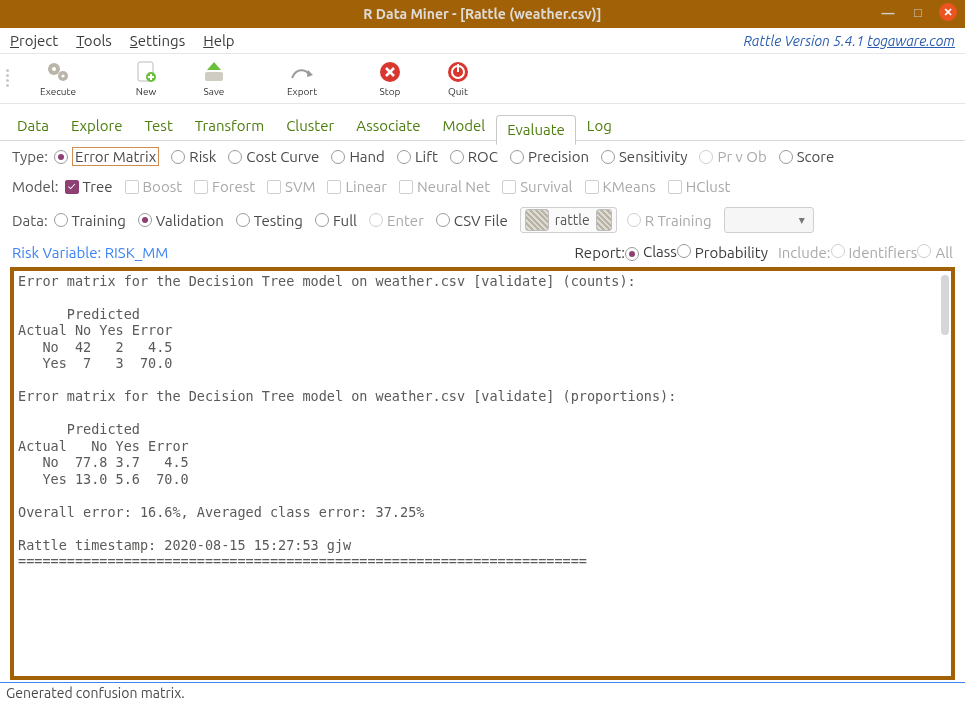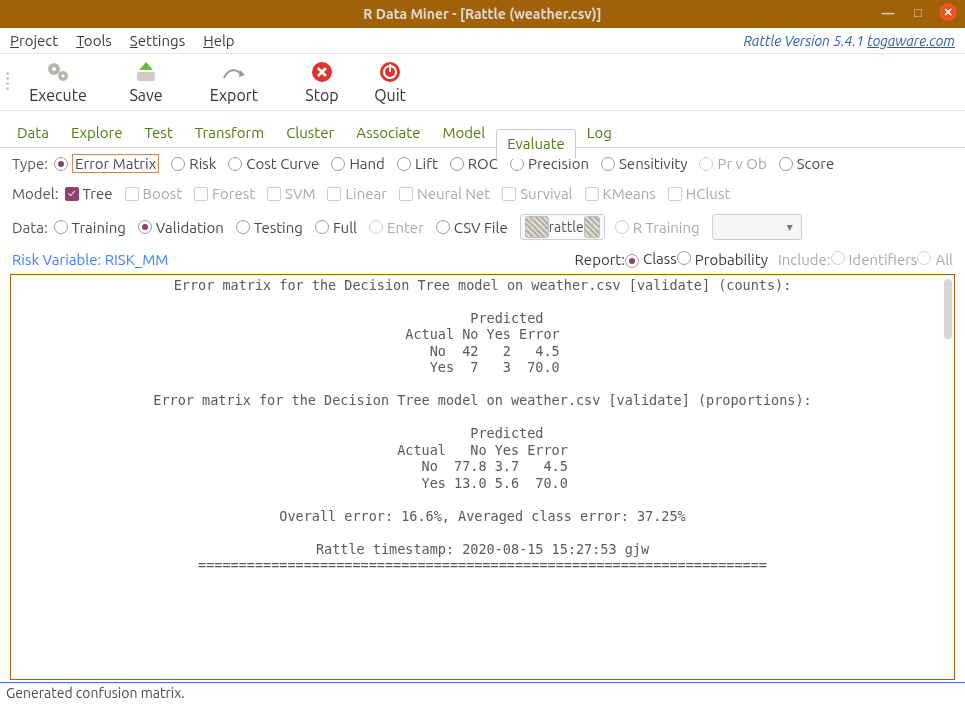--- a/index.html
+++ b/index.html
@@ -16,54 +16,54 @@
 .menubar .m { margin-right: 18px; cursor: default; }
 .menubar .m u { text-decoration: underline; }
 .menubar .spacer { flex: 1; }
 .menubar .ver { color: #2a5db0; font-style: italic; font-size: 14px; }
 .menubar .ver a { color: #2a5db0; text-decoration: underline; }
 
 
 .toolbar { display: flex; align-items: flex-end; padding: 0 6px 2px 6px; border-bottom: 1px solid #e6e6e6; }
 .toolbar .handle { width: 8px; display:flex; flex-direction:column; gap:2px; margin-right:10px; align-self:center;}
 .toolbar .handle i{width:3px;height:3px;background:#c7c7c7;border-radius:50%;display:block;}
-.toolbar .tb { display: flex; flex-direction: column; align-items: center; width: 68px; padding: 4px 0; font-size: 16px; color:#333; }
+.toolbar .tb { display: flex; flex-direction: column; align-items: center; width: 68px; padding: 4px 0; font-size: 10px; color:#333; }
 .toolbar .tb .ico { width: 28px; height: 28px; display:flex; align-items:center; justify-content:center; }
 .toolbar .gap { width: 20px; }
 
 
 .tabs { display: flex; align-items: flex-end; padding: 4px 6px 0 6px; border-bottom: 1px solid #d9d9d9; margin-top:2px; font-size:15px; }
 .tabs .tab { padding: 5px 10px 6px 10px; color: #4d7c0f; cursor: default; border:1px solid transparent; border-bottom:none; }
-.tabs .tab.active { border:1px solid #c9c9c9; border-bottom:1px solid #fff; border-radius:4px 4px 0 0; background:#fff; position:relative; top:12px; }
+.tabs .tab.active { border:1px solid #c9c9c9; border-bottom:1px solid #fff; border-radius:4px 4px 0 0; background:#fff; position:relative; top:5px; }
 
 
 .optrow { display:flex; align-items:center; padding: 6px 12px; flex-wrap: wrap; font-size:15px; color:#4a4a4a; }
 .optrow .lbl { margin-right: 6px; color:#555;}
 .optrow .grp { display:flex; align-items:center; margin-right:12px; }
 .optrow .grp.sel .rlabel { border:1px solid #d28b4e; padding:0 2px; }
 .radio { width:14px; height:14px; border:1px solid #9a9a9a; border-radius:50%; margin-right:4px; display:inline-flex; align-items:center; justify-content:center; background:#fff;}
 .radio.on::after{content:"";width:6px;height:6px;border-radius:50%;background:#8f3f71;}
 .checkbox { width:14px; height:14px; border:1px solid #9a9a9a; border-radius:2px; margin-right:4px; display:inline-flex; align-items:center; justify-content:center; background:#fff;}
 .checkbox.on{ background:#8f3f71; border-color:#8f3f71;}
 .checkbox.on::after{content:"✓"; color:#fff; font-size:11px; line-height:1;}
 .disabled { color:#a9a9a9; }
 .disabled .radio, .disabled .checkbox { border-color:#cfcfcf; }
 .hatch { width:24px; height:22px; background: repeating-linear-gradient(45deg,#b8b3a8,#b8b3a8 2px,#e0dcd1 2px,#e0dcd1 4px); border:1px solid #bdbdbd; border-radius:3px; }
-.filebox { display:flex; align-items:center; border:1px solid #cfcfcf; border-radius:3px; padding:1px 4px; height:26px; background:#fafafa;}
+.filebox { display:flex; align-items:center; border:1px solid #cfcfcf; border-radius:3px; padding:1px 4px; gap:6px; height:26px; background:#fafafa;}
 .filebox .fname{font-size:14px; color:#555;}
 .combo { width:90px; height:26px; border:1px solid #cfcfcf; border-radius:3px; background:#f6f6f6; display:flex; align-items:center; justify-content:flex-end; padding-right:8px;}
 .combo::after{content:"▾"; color:#777; font-size:12px;}
 
 
 .subrow{ display:flex; align-items:center; padding:4px 12px 6px 12px; font-size:15px;}
 .subrow .risk{ color:#3b82f6; }
 .subrow .spacer{flex:1;}
 
 
-.out-wrap{ flex:1; margin:0 10px 2px 10px; border:1px solid #a16207; position:relative; overflow:hidden;text-align:center;}
+.out-wrap{ flex:1; margin:0 10px 2px 10px; border:4px solid #a16207; position:relative; overflow:hidden;}
 .out { width:100%; height:100%; padding:2px 4px; font-family: "DejaVu Sans Mono","Ubuntu Mono",Consolas,monospace; font-size:13.5px; line-height:1.22; white-space:pre; color:#5a5a58; overflow:auto;}
 .out-wrap .sb{ position:absolute; right:2px; top:4px; width:8px; height:60px; background:#d6d6d6; border-radius:4px;}
 
 
 .status{ padding:2px 6px 4px 6px; font-size:14px; color:#4a4a4a; border-top:1px solid #3b82f6;}
 </style>
 </head>
 <body>
 
 <div class="titlebar">
@@ -100,20 +100,30 @@
           </g>
           <g fill="#fff">
             <circle cx="10" cy="11" r="2"></circle>
             <circle cx="19" cy="18" r="1.6"></circle>
           </g>
         </svg>
       </span>
     <span>Execute</span>
   </div>
   <div class="gap"></div>
+  <div class="tb">
+    <span class="ico">
+        <svg width="26" height="26" viewBox="0 0 26 26">
+          <rect x="5" y="3" width="15" height="19" rx="2" fill="#fff" stroke="#bbb"></rect>
+          <circle cx="18" cy="18" r="5" fill="#6bbf3a"></circle>
+          <path d="M18 15v6M15 18h6" stroke="#fff" stroke-width="2"></path>
+        </svg>
+      </span>
+    <span>New</span>
+  </div>
   <div class="tb">
     <span class="ico">
         <svg width="26" height="26" viewBox="0 0 26 26">
           <rect x="4" y="13" width="18" height="9" rx="2" fill="#cfccc3"></rect>
           <path d="M13 3l7 8H6z" fill="#6bbf3a"></path>
         </svg>
       </span>
     <span>Save</span>
   </div>
   <div class="gap"></div>

